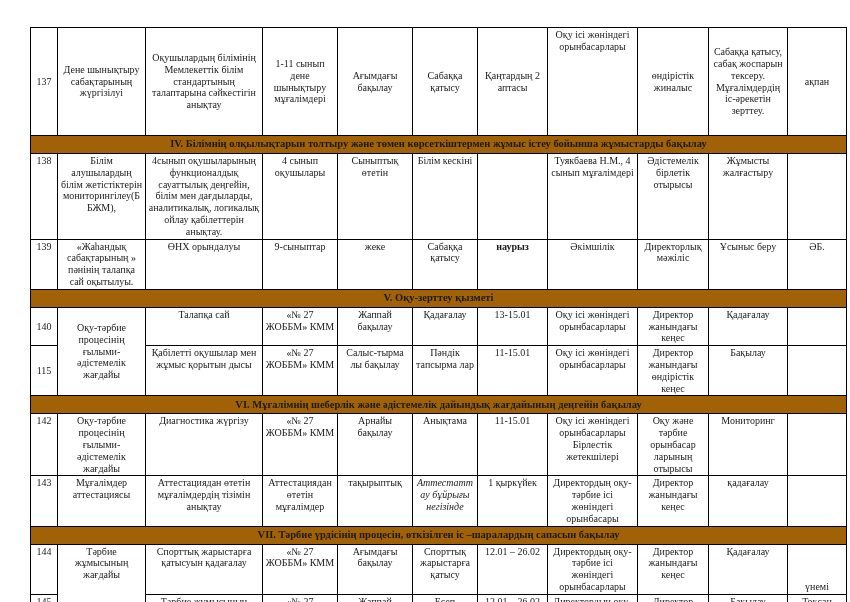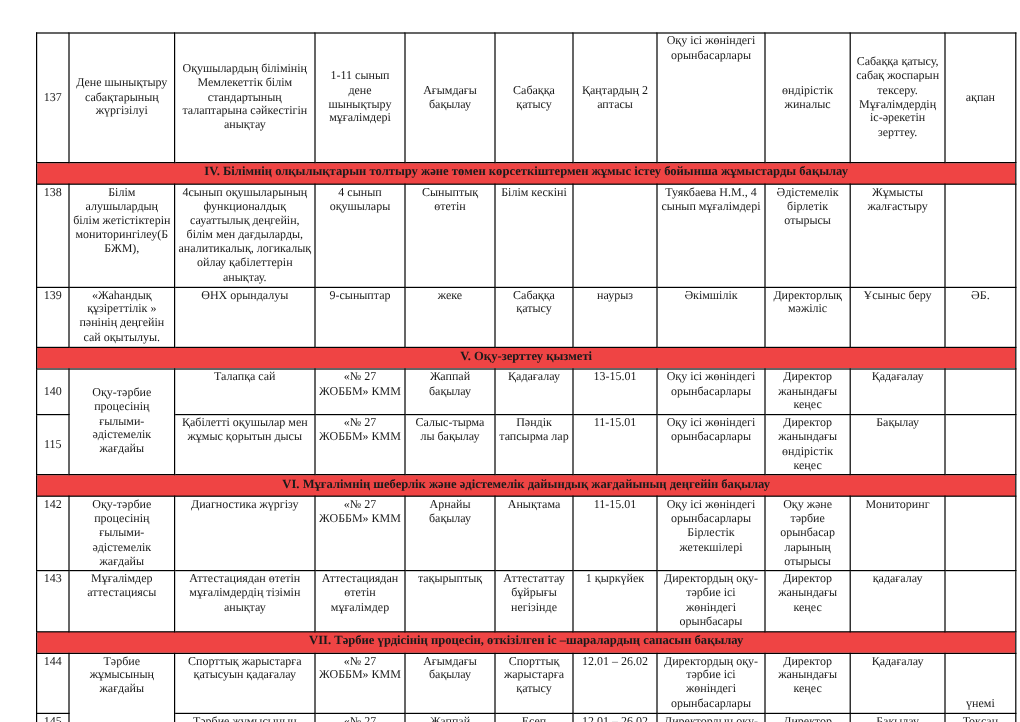--- a/index.html
+++ b/index.html
@@ -25,21 +25,21 @@
     font-size: 10px;
     line-height: 1.18;
     color: #1a1a1a;
     text-align: center;
     vertical-align: top;
     padding: 1px 2px;
     overflow: hidden;
     word-wrap: break-word;
   }
   table.plan tr.section td {
-    background: #ef4444;
+    background: #a16207;
     font-weight: bold;
     font-size: 10.5px;
     vertical-align: middle;
     padding: 1px 4px;
     margin-top: 11px;
   }
 </style>
 </head>
 <body>
 
@@ -82,26 +82,26 @@
         <td style="vertical-align: top;">Сыныптық өтетін</td>
         <td style="vertical-align: top;">Білім кескіні</td>
         <td style="vertical-align: top;"></td>
         <td style="vertical-align: top;">Туякбаева Н.М., 4 сынып мұғалімдері</td>
         <td style="vertical-align: top;">Әдістемелік бірлетік отырысы</td>
         <td style="vertical-align: top;">Жұмысты жалғастыру</td>
         <td style="vertical-align: top;"></td>
       </tr>
       <tr style="height: 49px;">
         <td style="vertical-align: top;">139</td>
-        <td style="vertical-align: top;">«Жаһандық құзіреттілік » пәнінің деңгейін сай оқытылуы.</td>
+        <td style="vertical-align: top;">«Жаһандық сабақтарының » пәнінің талапқа сай оқытылуы.</td>
         <td style="vertical-align: top;">ӨНХ орындалуы</td>
         <td style="vertical-align: top;">9-сыныптар</td>
         <td style="vertical-align: top;">жеке</td>
         <td style="vertical-align: top;">Сабаққа қатысу</td>
-        <td style="vertical-align: top;">наурыз</td>
+        <td style="vertical-align: top; font-weight: bold;">наурыз</td>
         <td style="vertical-align: top; margin-top: 44px;">Әкімшілік</td>
         <td style="vertical-align: top;">Директорлық мәжіліс</td>
         <td style="vertical-align: top;">Ұсыныс беру</td>
         <td style="vertical-align: top;">ӘБ.</td>
       </tr>
       <tr class="section" style="height: 18px;">
         <td colspan="11">V. Оқу-зерттеу қызметі</td>
       </tr>
       <tr style="height: 27px;">
         <td style="vertical-align: middle;">140</td>
@@ -143,21 +143,21 @@
         <td style="vertical-align: top;">Оқу және тәрбие орынбасар ларының отырысы</td>
         <td style="vertical-align: top;">Мониторинг</td>
         <td style="vertical-align: top;"></td>
       </tr>
       <tr style="height: 47px;">
         <td style="vertical-align: top;">143</td>
         <td style="vertical-align: top;">Мұғалімдер аттестациясы</td>
         <td style="vertical-align: top;">Аттестациядан өтетін мұғалімдердің тізімін анықтау</td>
         <td style="vertical-align: top;">Аттестациядан өтетін мұғалімдер</td>
         <td style="vertical-align: top;">тақырыптық</td>
-        <td style="vertical-align: top;">Аттестаттау бұйрығы негізінде</td>
+        <td style="vertical-align: top; font-style: italic;">Аттестаттау бұйрығы негізінде</td>
         <td style="vertical-align: top;">1 қыркүйек</td>
         <td style="vertical-align: top; margin-top: 24px;">Директордың оқу-тәрбие ісі жөніндегі орынбасары</td>
         <td style="vertical-align: top;">Директор жанындағы кеңес</td>
         <td style="vertical-align: top;">қадағалау</td>
         <td style="vertical-align: top;"></td>
       </tr>
       <tr class="section" style="height: 18px;">
         <td colspan="11">VII. Тәрбие үрдісінің процесін, өткізілген іс –шаралардың сапасын бақылау</td>
       </tr>
       <tr style="height: 41px;">

